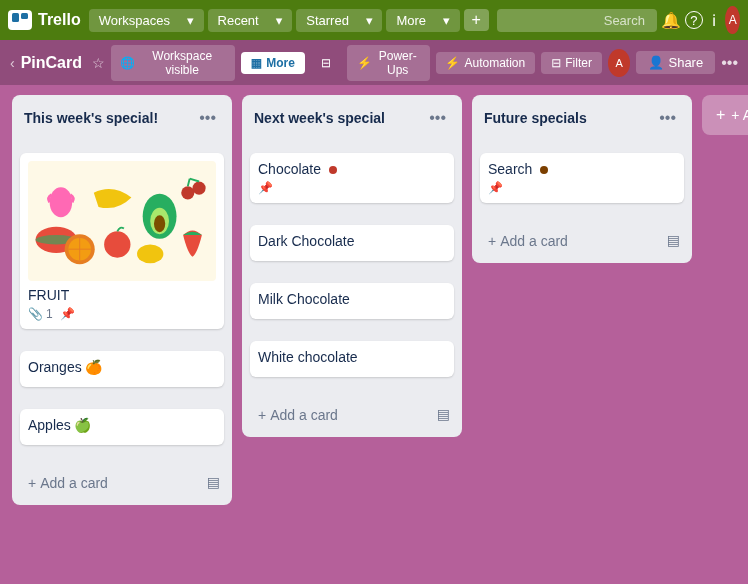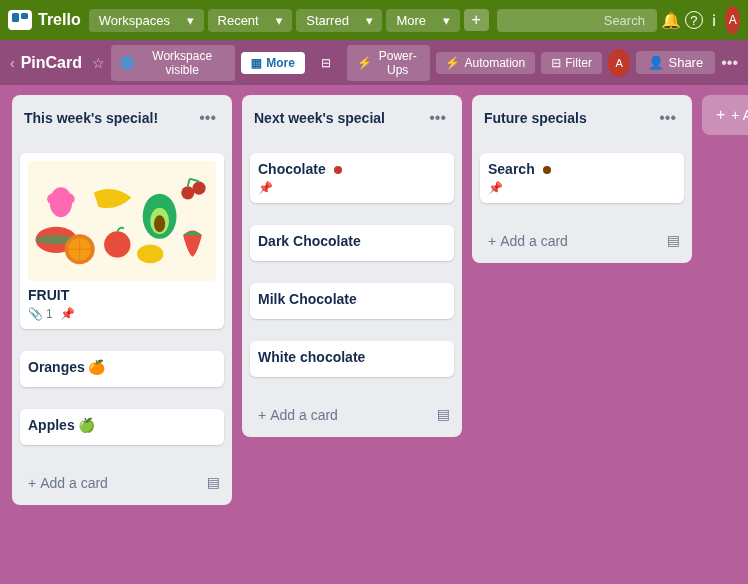--- a/index.html
+++ b/index.html
@@ -123,21 +123,21 @@
       border-radius: 4px;
       margin-bottom: 6px;
       overflow: hidden;
       background: #fef9e7;
       display: flex;
       align-items: center;
       justify-content: center;
       font-size: 48px;
     }
     .card-title {
-      font-size: 14px; color: #172b4d; margin-bottom: 4px; font-weight: bold;
+      font-size: 14px; color: #172b4d; margin-bottom: 4px;
     }
     .card-meta {
       display: flex; align-items: center; gap: 8px; font-size: 12px; color: #6b778c;
     }
     .card-meta-item {
       display: flex; align-items: center; gap: 3px;
     }
 
     
     .add-card-btn {

